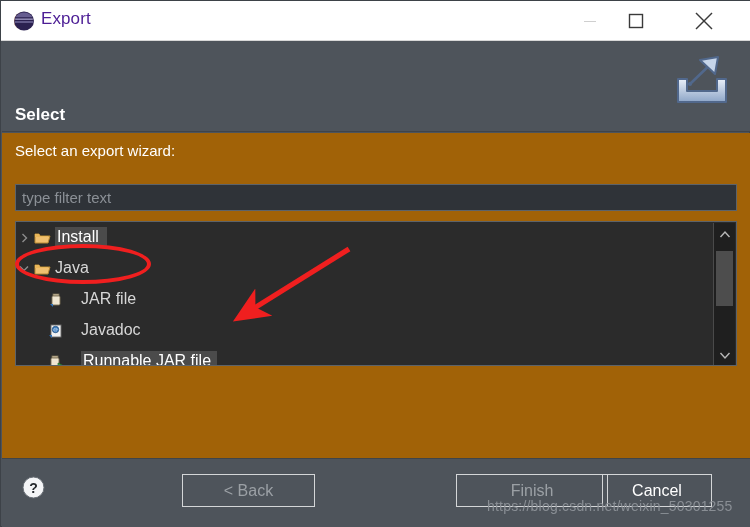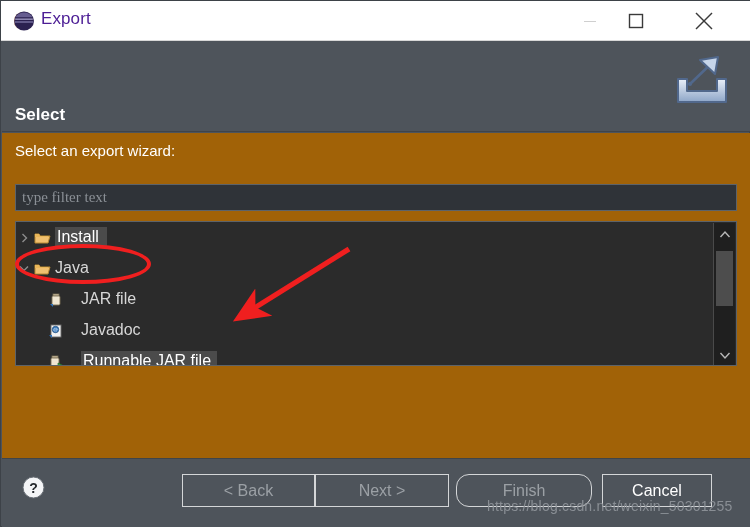--- a/index.html
+++ b/index.html
@@ -68,21 +68,21 @@
     position:absolute;left:13px;top:9px;
     font-size:15px;color:#ffffff;
   }
   #filter-input{
     position:absolute;left:13px;top:51px;width:722px;height:27px;
     background:#2f3338;
     border:1px solid #5d6369;
     box-sizing:border-box;
     display:flex;align-items:center;
     padding-left:6px;
-    font-size:15px;color:#8b9096;font-family:Liberation Serif, serif;
+    font-size:15px;color:#8b9096;
   }
 
   #tree-wrap{
     position:absolute;left:13px;top:88px;width:722px;height:145px;
     background:#2b2b2b;
     border:1px solid #5d6369;
     box-sizing:border-box;
     overflow:hidden;
   }
   #tree{
@@ -145,21 +145,21 @@
     box-sizing:border-box;
     display:flex;align-items:center;justify-content:center;
     font-size:16px;
     font-family:"Liberation Sans", sans-serif;
     cursor:default;
   }
   .dlgbtn.disabled{color:#9ba0a5;}
   .dlgbtn.enabled{color:#ffffff;}
   #btn-back{left:181px;width:133px;}
   #btn-next{left:314px;width:134px;}
-  #btn-finish{left:455px;width:136px;border-radius:13px;}
+  #btn-finish{left:455px;width:152px;}
   #btn-cancel{left:601px;width:110px;}
 
   #watermark{
     position:absolute;left:486px;top:497px;
     font-size:14px;color:#8d9298;
     letter-spacing:.2px;
     white-space:nowrap;
     opacity:.95;
   }
 
@@ -326,23 +326,20 @@
   <span id="help-icon">
     <svg width="25" height="25" viewBox="0 0 25 25">
       <circle cx="12.5" cy="12.5" r="10.5" fill="#f4f5f7" stroke="#6a7077" stroke-width="1"></circle>
       <text x="12.5" y="17.6" font-size="14" font-weight="bold" fill="#262a2e" text-anchor="middle" font-family="Liberation Sans, sans-serif">?</text>
     </svg>
   </span>
 
   <div class="dlgbtn disabled" id="btn-back">
     <span>&lt; Back</span>
   </div>
-  <div class="dlgbtn disabled" id="btn-next">
-    <span>Next &gt;</span>
-  </div>
   <div class="dlgbtn disabled" id="btn-finish">
     <span>Finish</span>
   </div>
   <div class="dlgbtn enabled" id="btn-cancel">
     <span>Cancel</span>
   </div>
 
   <div id="watermark">https://blog.csdn.net/weixin_50301255</div>
 
   <div id="ann-ellipse"></div>

